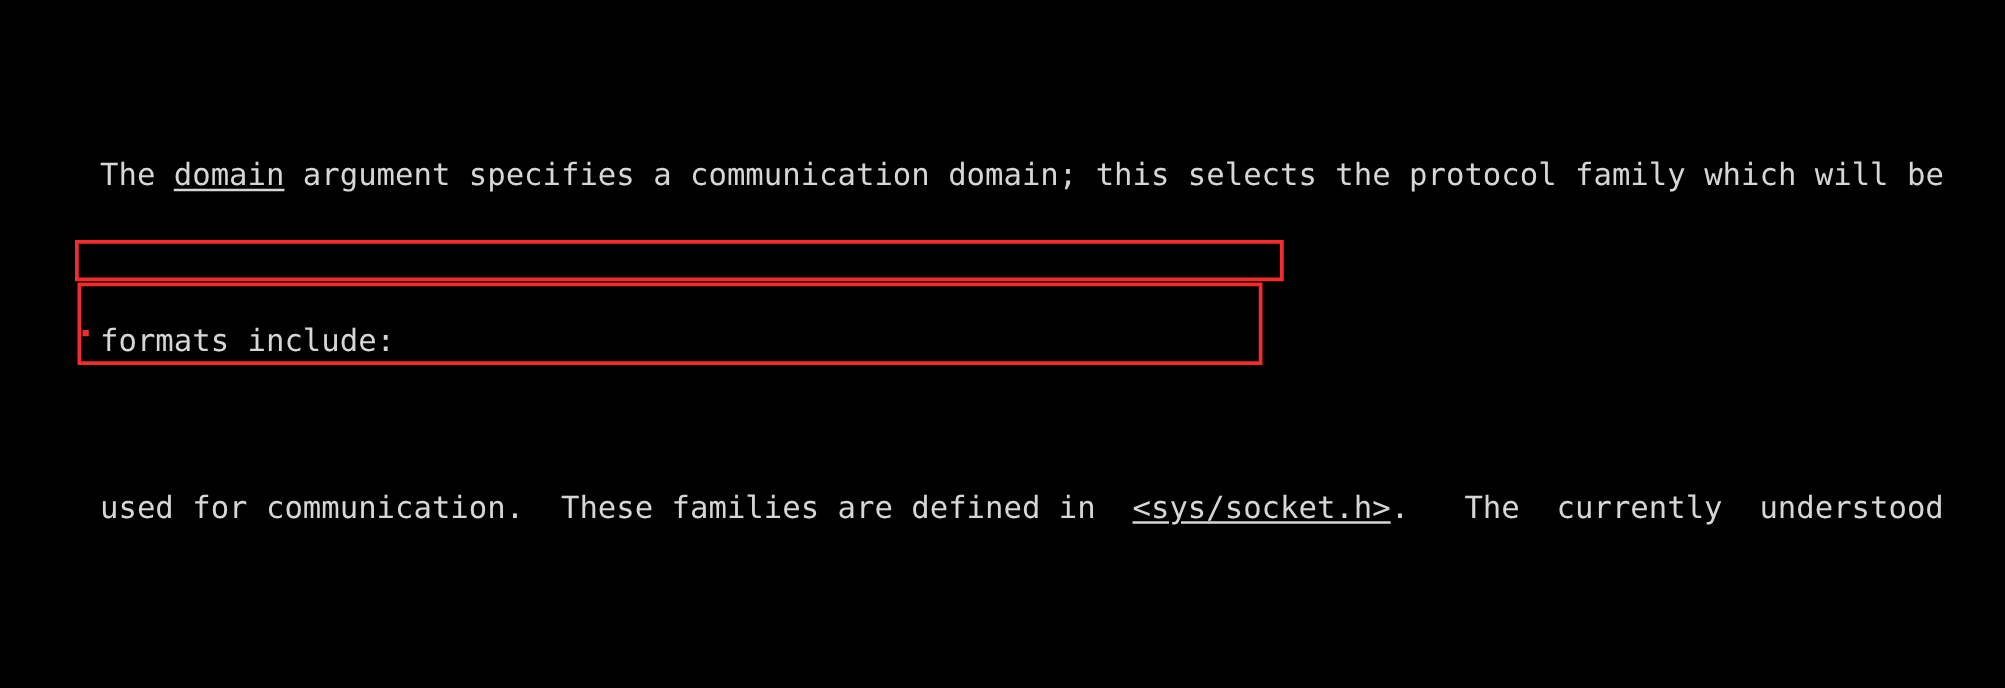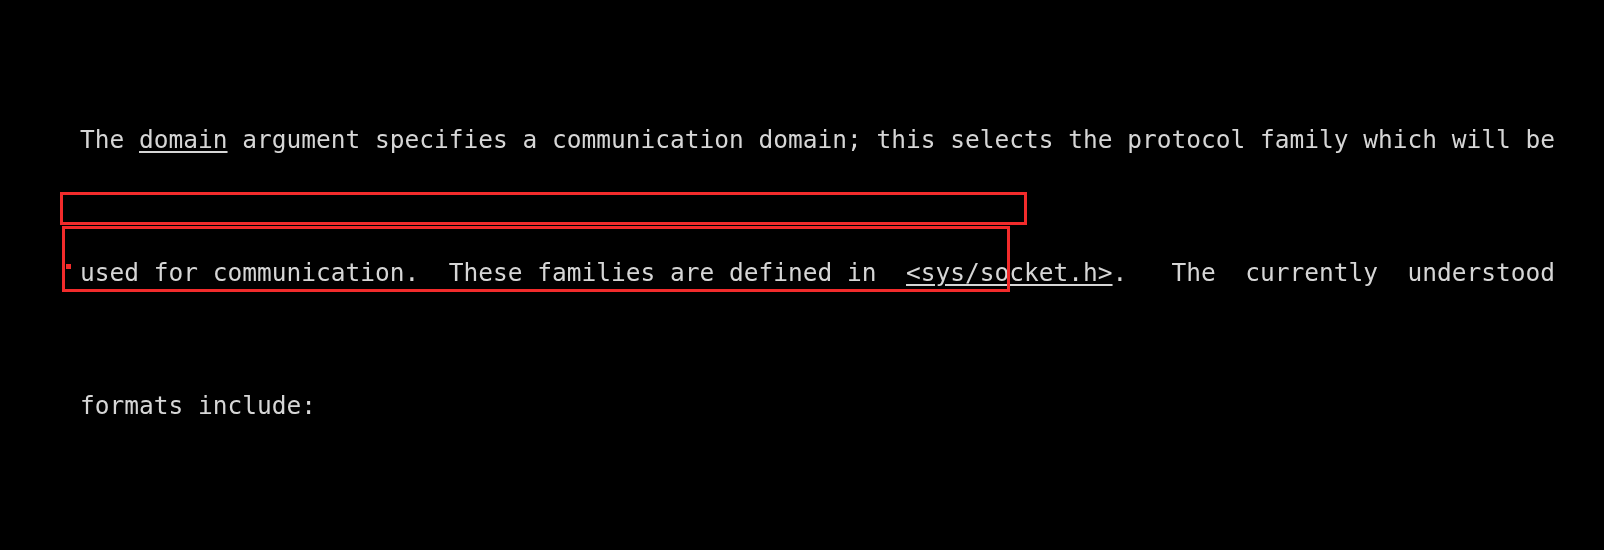--- a/index.html
+++ b/index.html
@@ -53,23 +53,23 @@
 </style>
 </head>
 <body>
 
 <div id="screen">
 
   <div class="term">
 
     <div class="line"><span>The </span><span class="ul">domain</span><span> argument specifies a communication domain; this selects the protocol family which will be</span></div>
 
+    <div class="line">formats include:</div>
+
     <div class="line"><span>used for communication.  These families are defined in  </span><span class="ul">&lt;sys/socket.h&gt;</span><span>.   The  currently  understood</span></div>
-
-    <div class="line">formats include:</div>
 
     <div class="blank"></div>
 
     
 
     
     
     
     
     

